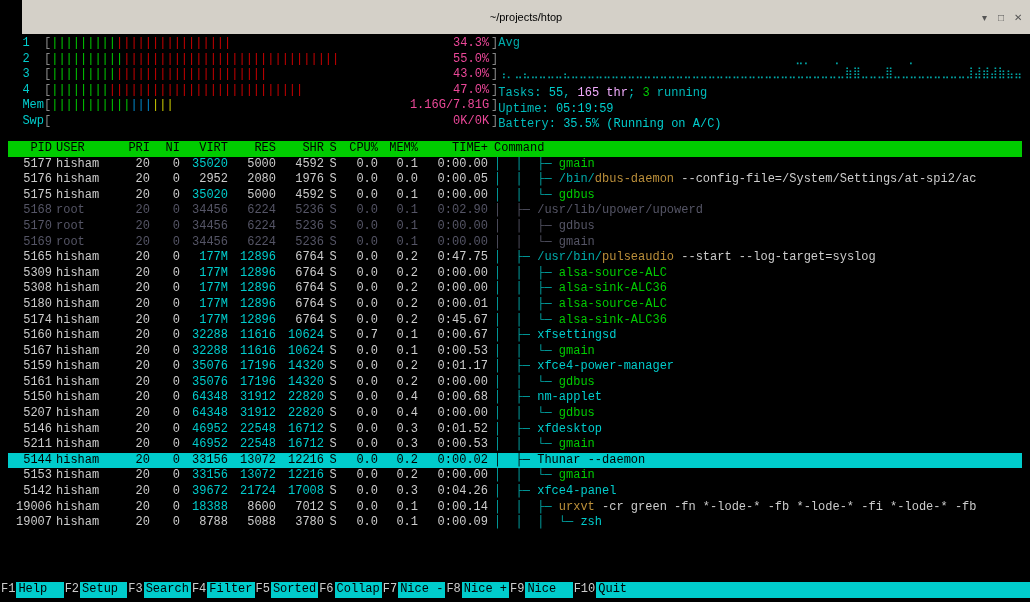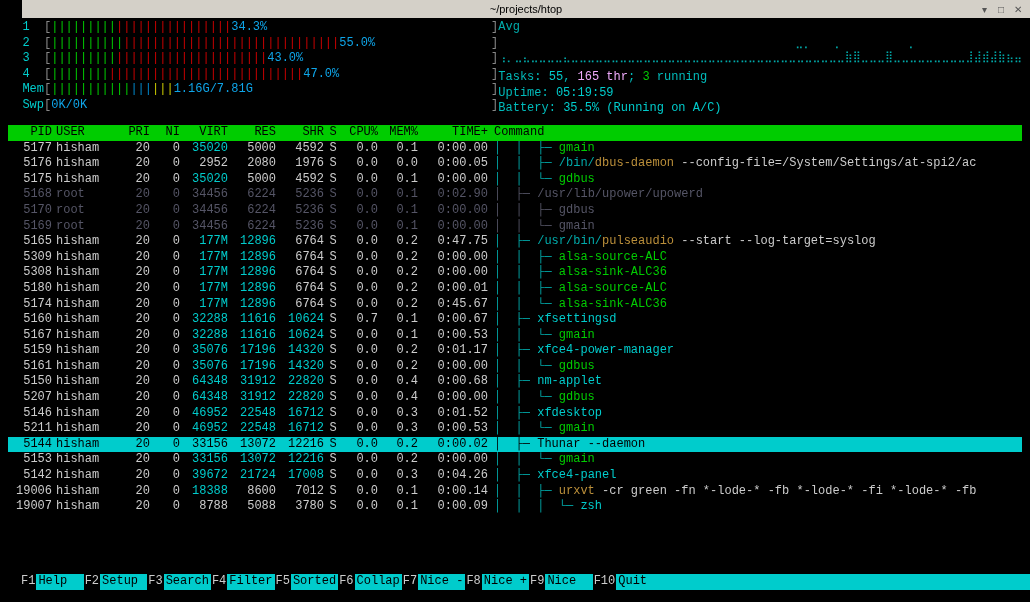--- a/index.html
+++ b/index.html
@@ -9,21 +9,21 @@
     font-size: 12px;
     line-height: 1.3;
     color: #ccc;
     width: 1030px;
     height: 602px;
     overflow: hidden;
   }
   .titlebar {
     background: #d4d0c8;
     color: #000;
-    height: 18px;
+    height: 34px;
     display: flex;
     align-items: center;
     justify-content: center;
     font-family: sans-serif;
     font-size: 11px;
     position: relative;
     margin-left: 22px;
   }
   .titlebar-controls {
     position: absolute;
@@ -44,21 +44,21 @@
   .meters { display: flex; }
   .meters-left { width: 495px; }
   .meters-right { flex: 1; }
   .meter-row { display: flex; white-space: pre; }
   .meter-label { color: #0cc; width: 36px; text-align: left; }
   .meter-bracket { color: #888; }
   .bar-green { color: #0c0; }
   .bar-red { color: #c00; }
   .bar-blue { color: #08c; }
   .bar-yellow { color: #cc0; }
-  .meter-value { color: #0ea5e9; flex: 1; padding-right: 2px; }
+  .meter-value { color: #ec4899; text-align: right; flex: 1; padding-right: 2px; }
   .info-line { color: #0bb; white-space: pre; }
   .info-val { color: #0cc; }
   .graph { color: #0aa; white-space: pre; font-size: 11px; letter-spacing: 0; }
   .avg { color: #0aa; }
   .header-row {
     background: #0c0;
     color: #000;
     display: flex;
     white-space: pre;
     font-weight: normal;
@@ -79,26 +79,25 @@
   .c-mem  { width: 40px; }
   .c-time { width: 70px; }
   .c-cmd  { flex: 1; text-align: left; padding-left: 4px; }
   .val-cyan { color: #0cc; }
   .tree-seg { color: #0aa; }
   .cmd-main { color: #0cc; }
   .cmd-base { color: #bb8f3a; }
   .cmd-args { color: #ccc; }
   .footer {
     position: absolute;
-    bottom: 12px;
+    bottom: 4px;
     left: 0;
     right: 0;
     display: flex;
     font-size: 12px;
-    margin-left: 20px;
   }
   .fkey { background: #000; color: #ccc; padding: 0 1px; }
   .flabel { background: #0cc; color: #000000; padding: 0 2px; white-space: pre; }
 </style>
 </head>
 <body>
 
 <div class="titlebar">
   <span>~/projects/htop</span>
   <div class="titlebar-controls">

